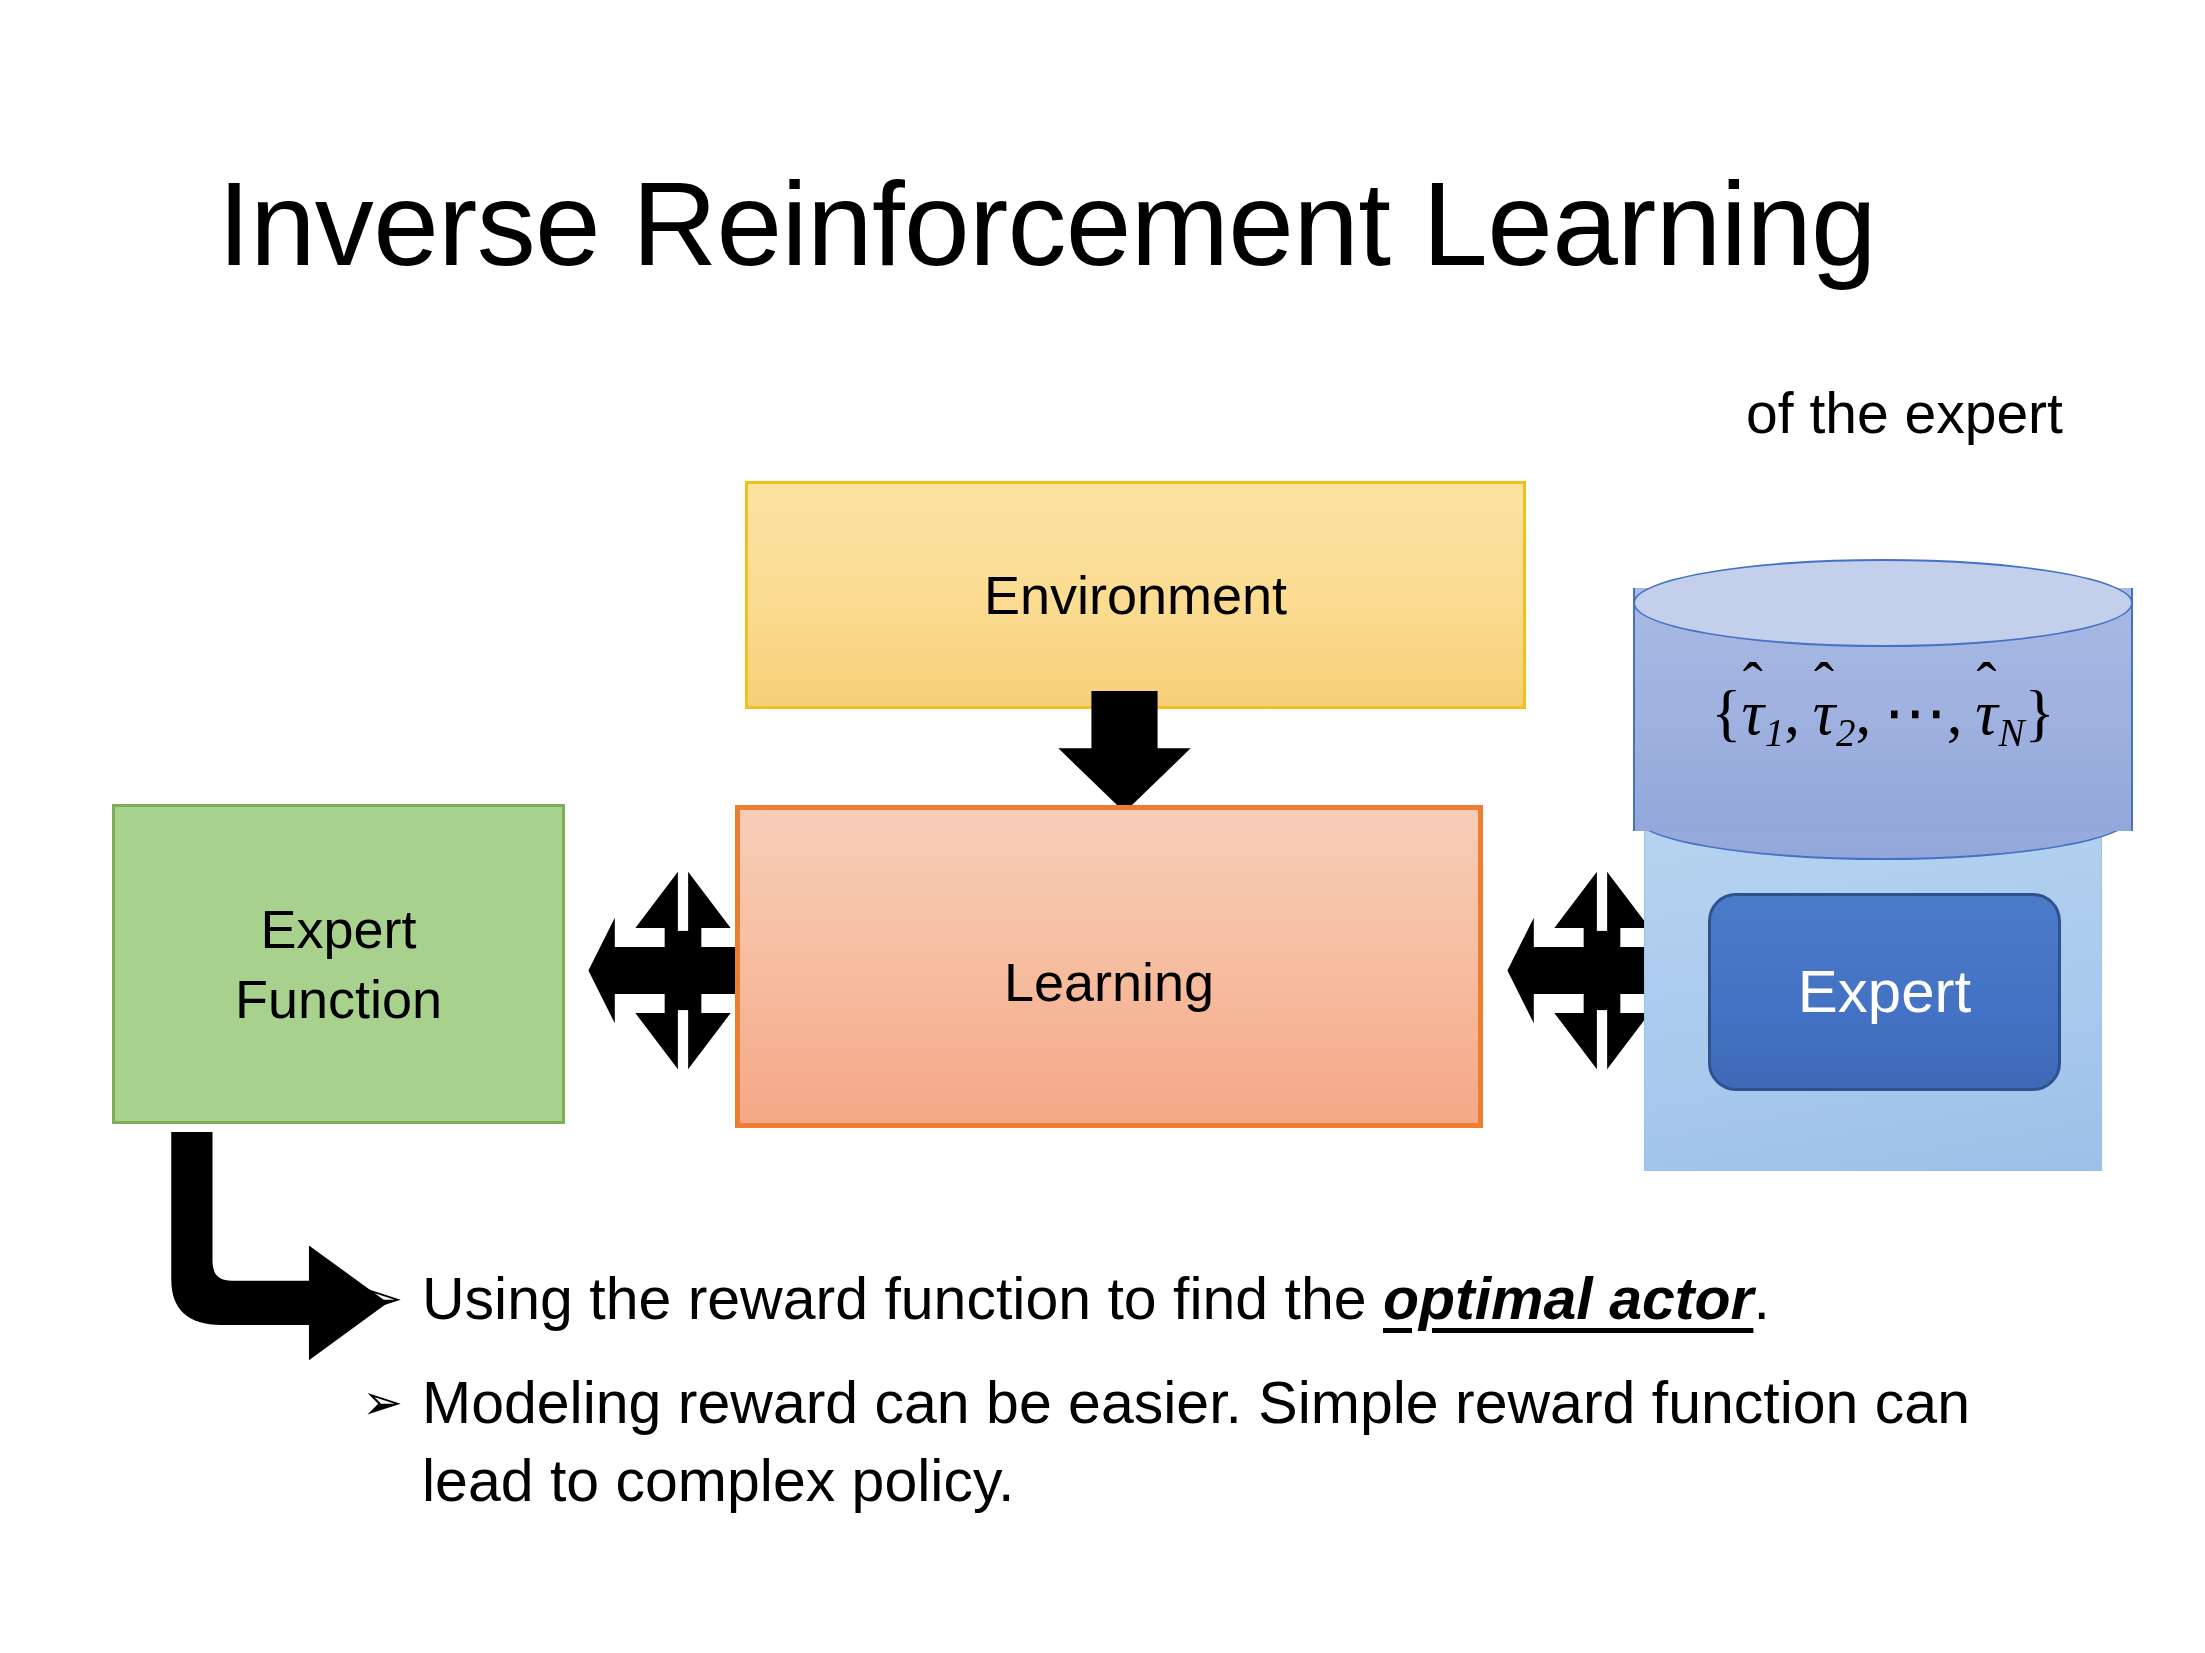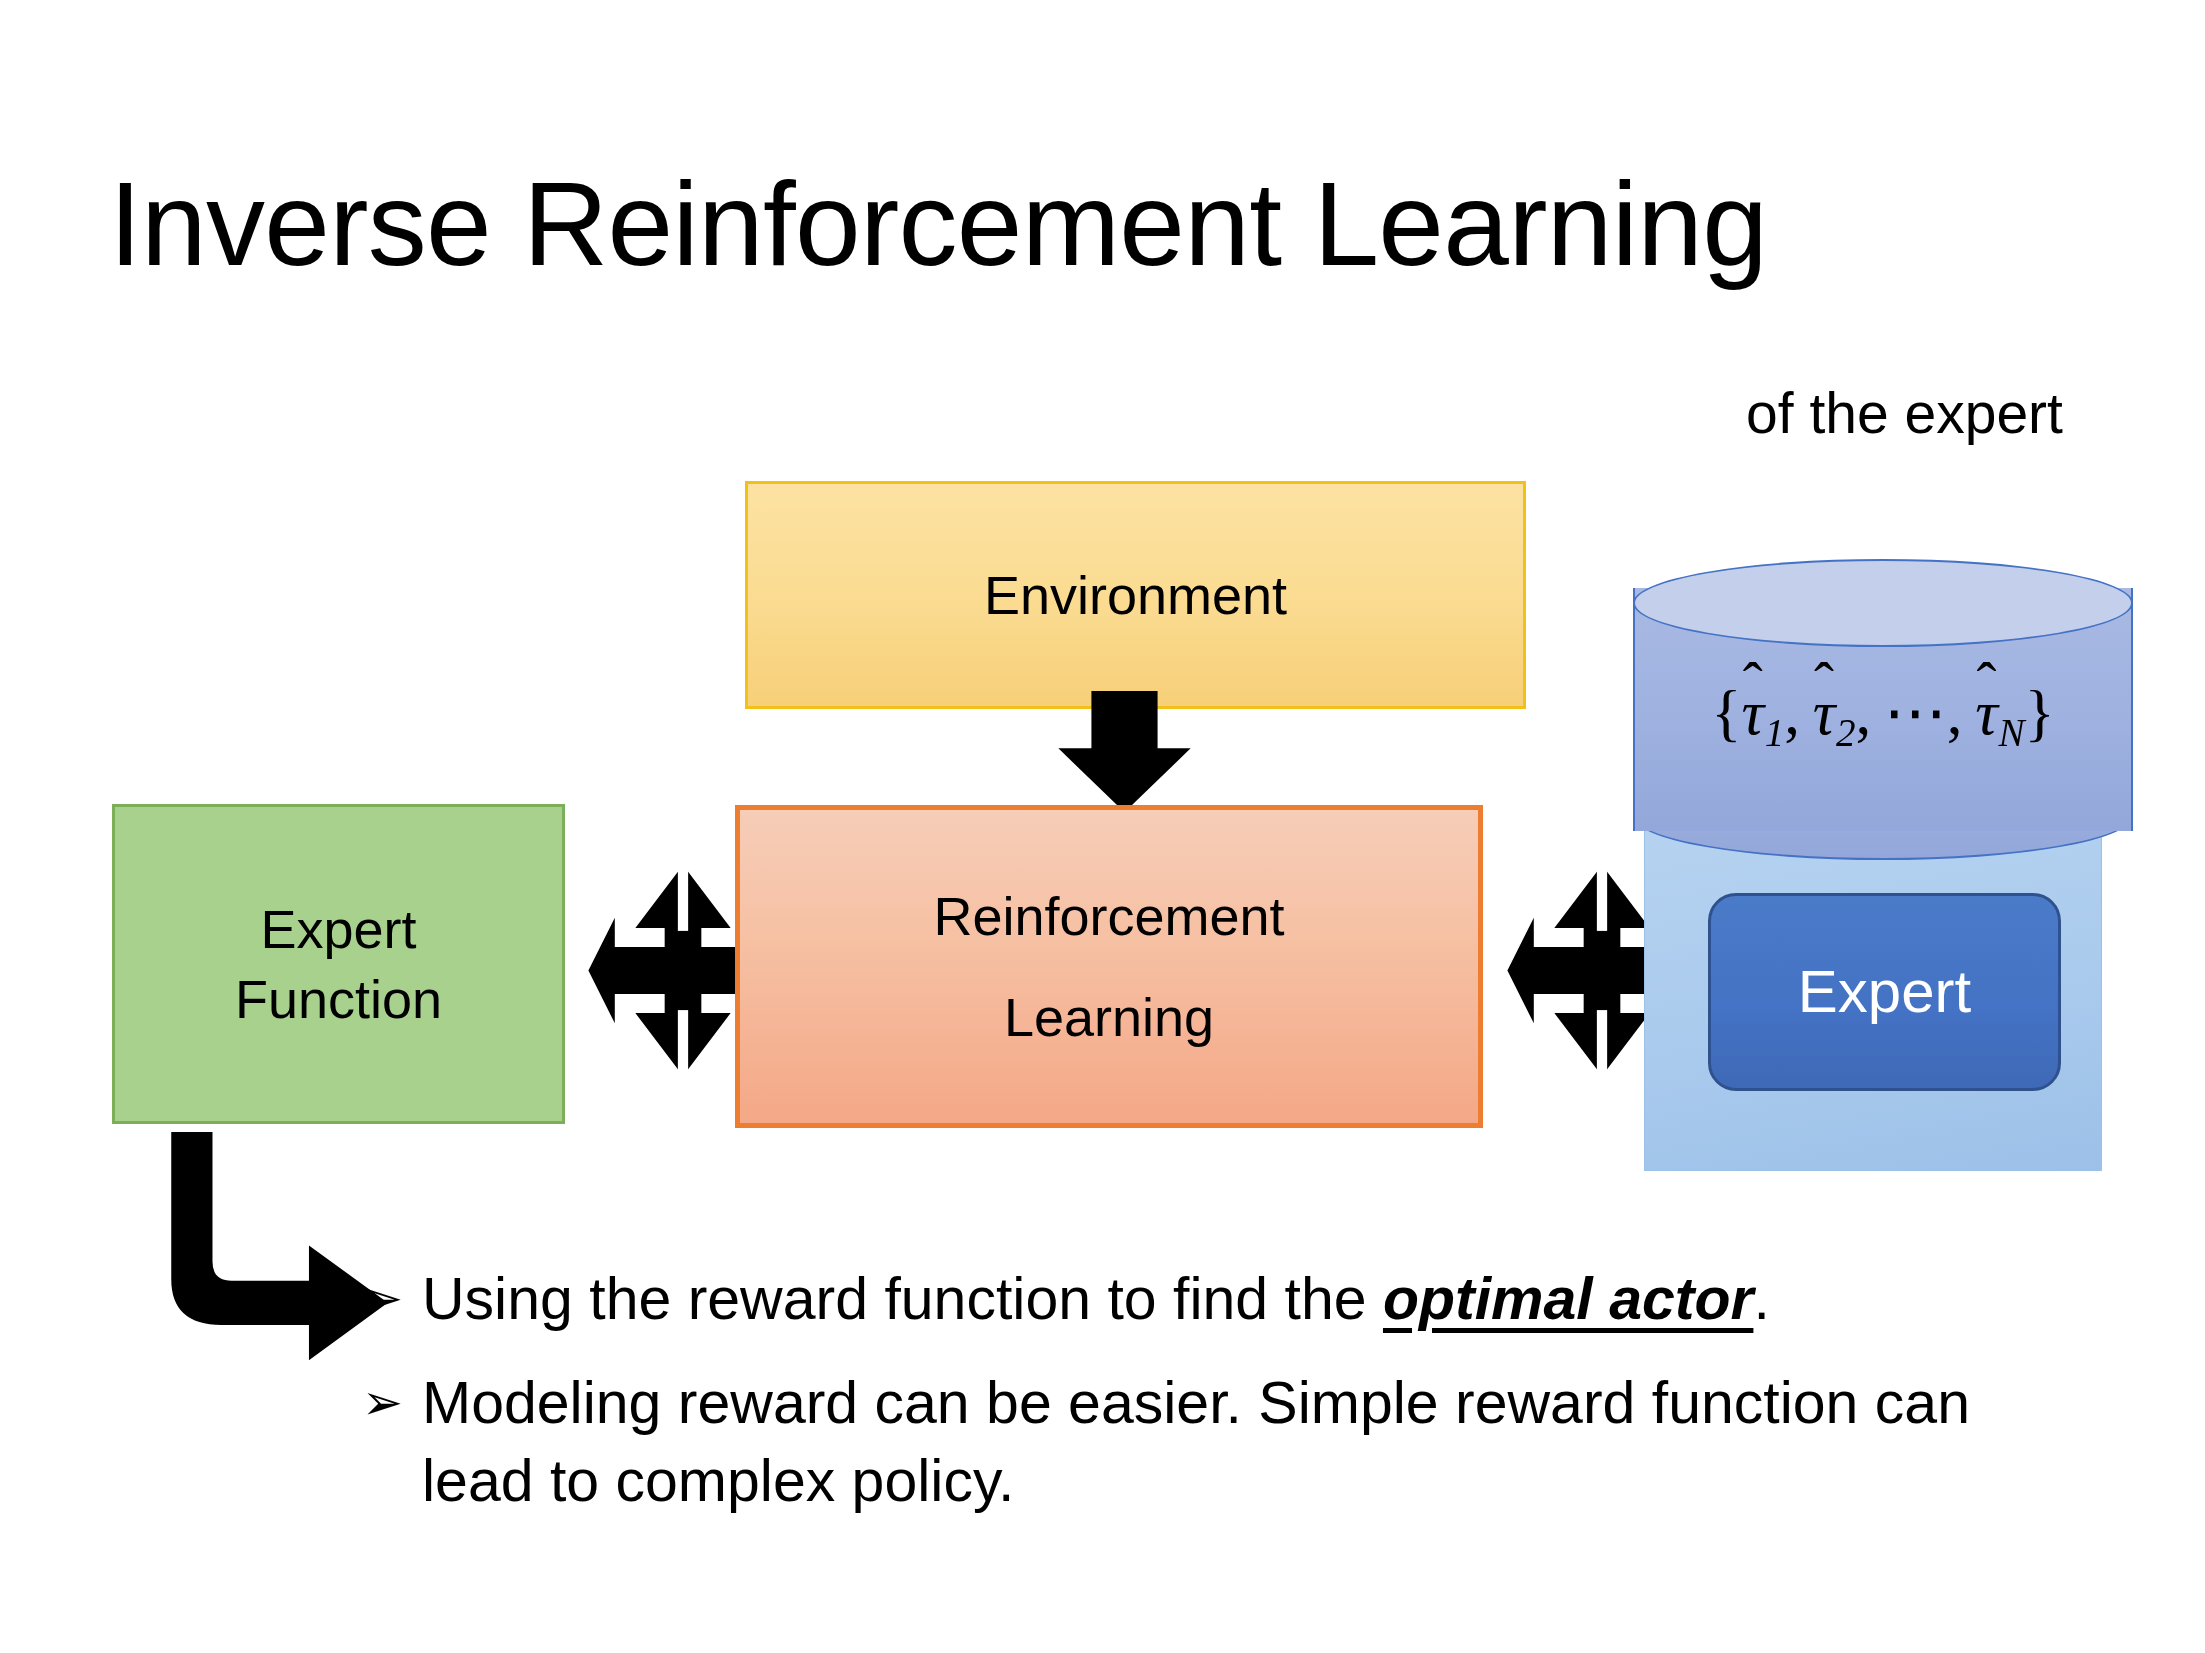--- a/index.html
+++ b/index.html
@@ -15,21 +15,21 @@
     font-family: "Liberation Sans", sans-serif;
     color: #000000;
   }
 
   
   #slide-title {
     position: absolute;
     left: 0;
     top: 163px;
     width: 1876px;
-    text-align: center;
+    text-align: right;
     font-size: 118px;
     line-height: 1.05;
     font-weight: 400;
     letter-spacing: -0.7px;
     white-space: nowrap;
   }
 
   
   .proc-box {
     position: absolute;
@@ -251,21 +251,20 @@
 </div>
 
 <svg class="arrow-svg" id="arrow-reward-rl" width="198" height="221" viewBox="0 0 270 300">
   <polygon points="135,6 200,92 160,92 160,118 228,118 228,78 264,150 228,222 228,182 160,182 160,208 200,208 135,294 70,208 110,208 110,182 42,182 42,222 6,150 42,78 42,118 110,118 110,92 70,92" fill="#000000"></polygon>
   <rect x="128" y="0" width="14" height="96" fill="#ffffff"></rect>
   <rect x="128" y="204" width="14" height="96" fill="#ffffff"></rect>
 </svg>
 
 <div class="proc-box" id="rl-box">
   <span>
-    <span class="rl-text">Reinforcement</span>
     <span class="rl-gap"></span>
     <span class="rl-text">Learning</span>
   </span>
 </div>
 
 <svg class="arrow-svg" id="arrow-rl-expert" width="198" height="221" viewBox="0 0 270 300">
   <polygon points="135,6 200,92 160,92 160,118 228,118 228,78 264,150 228,222 228,182 160,182 160,208 200,208 135,294 70,208 110,208 110,182 42,182 42,222 6,150 42,78 42,118 110,118 110,92 70,92" fill="#000000"></polygon>
   <rect x="128" y="0" width="14" height="96" fill="#ffffff"></rect>
   <rect x="128" y="204" width="14" height="96" fill="#ffffff"></rect>
 </svg>

